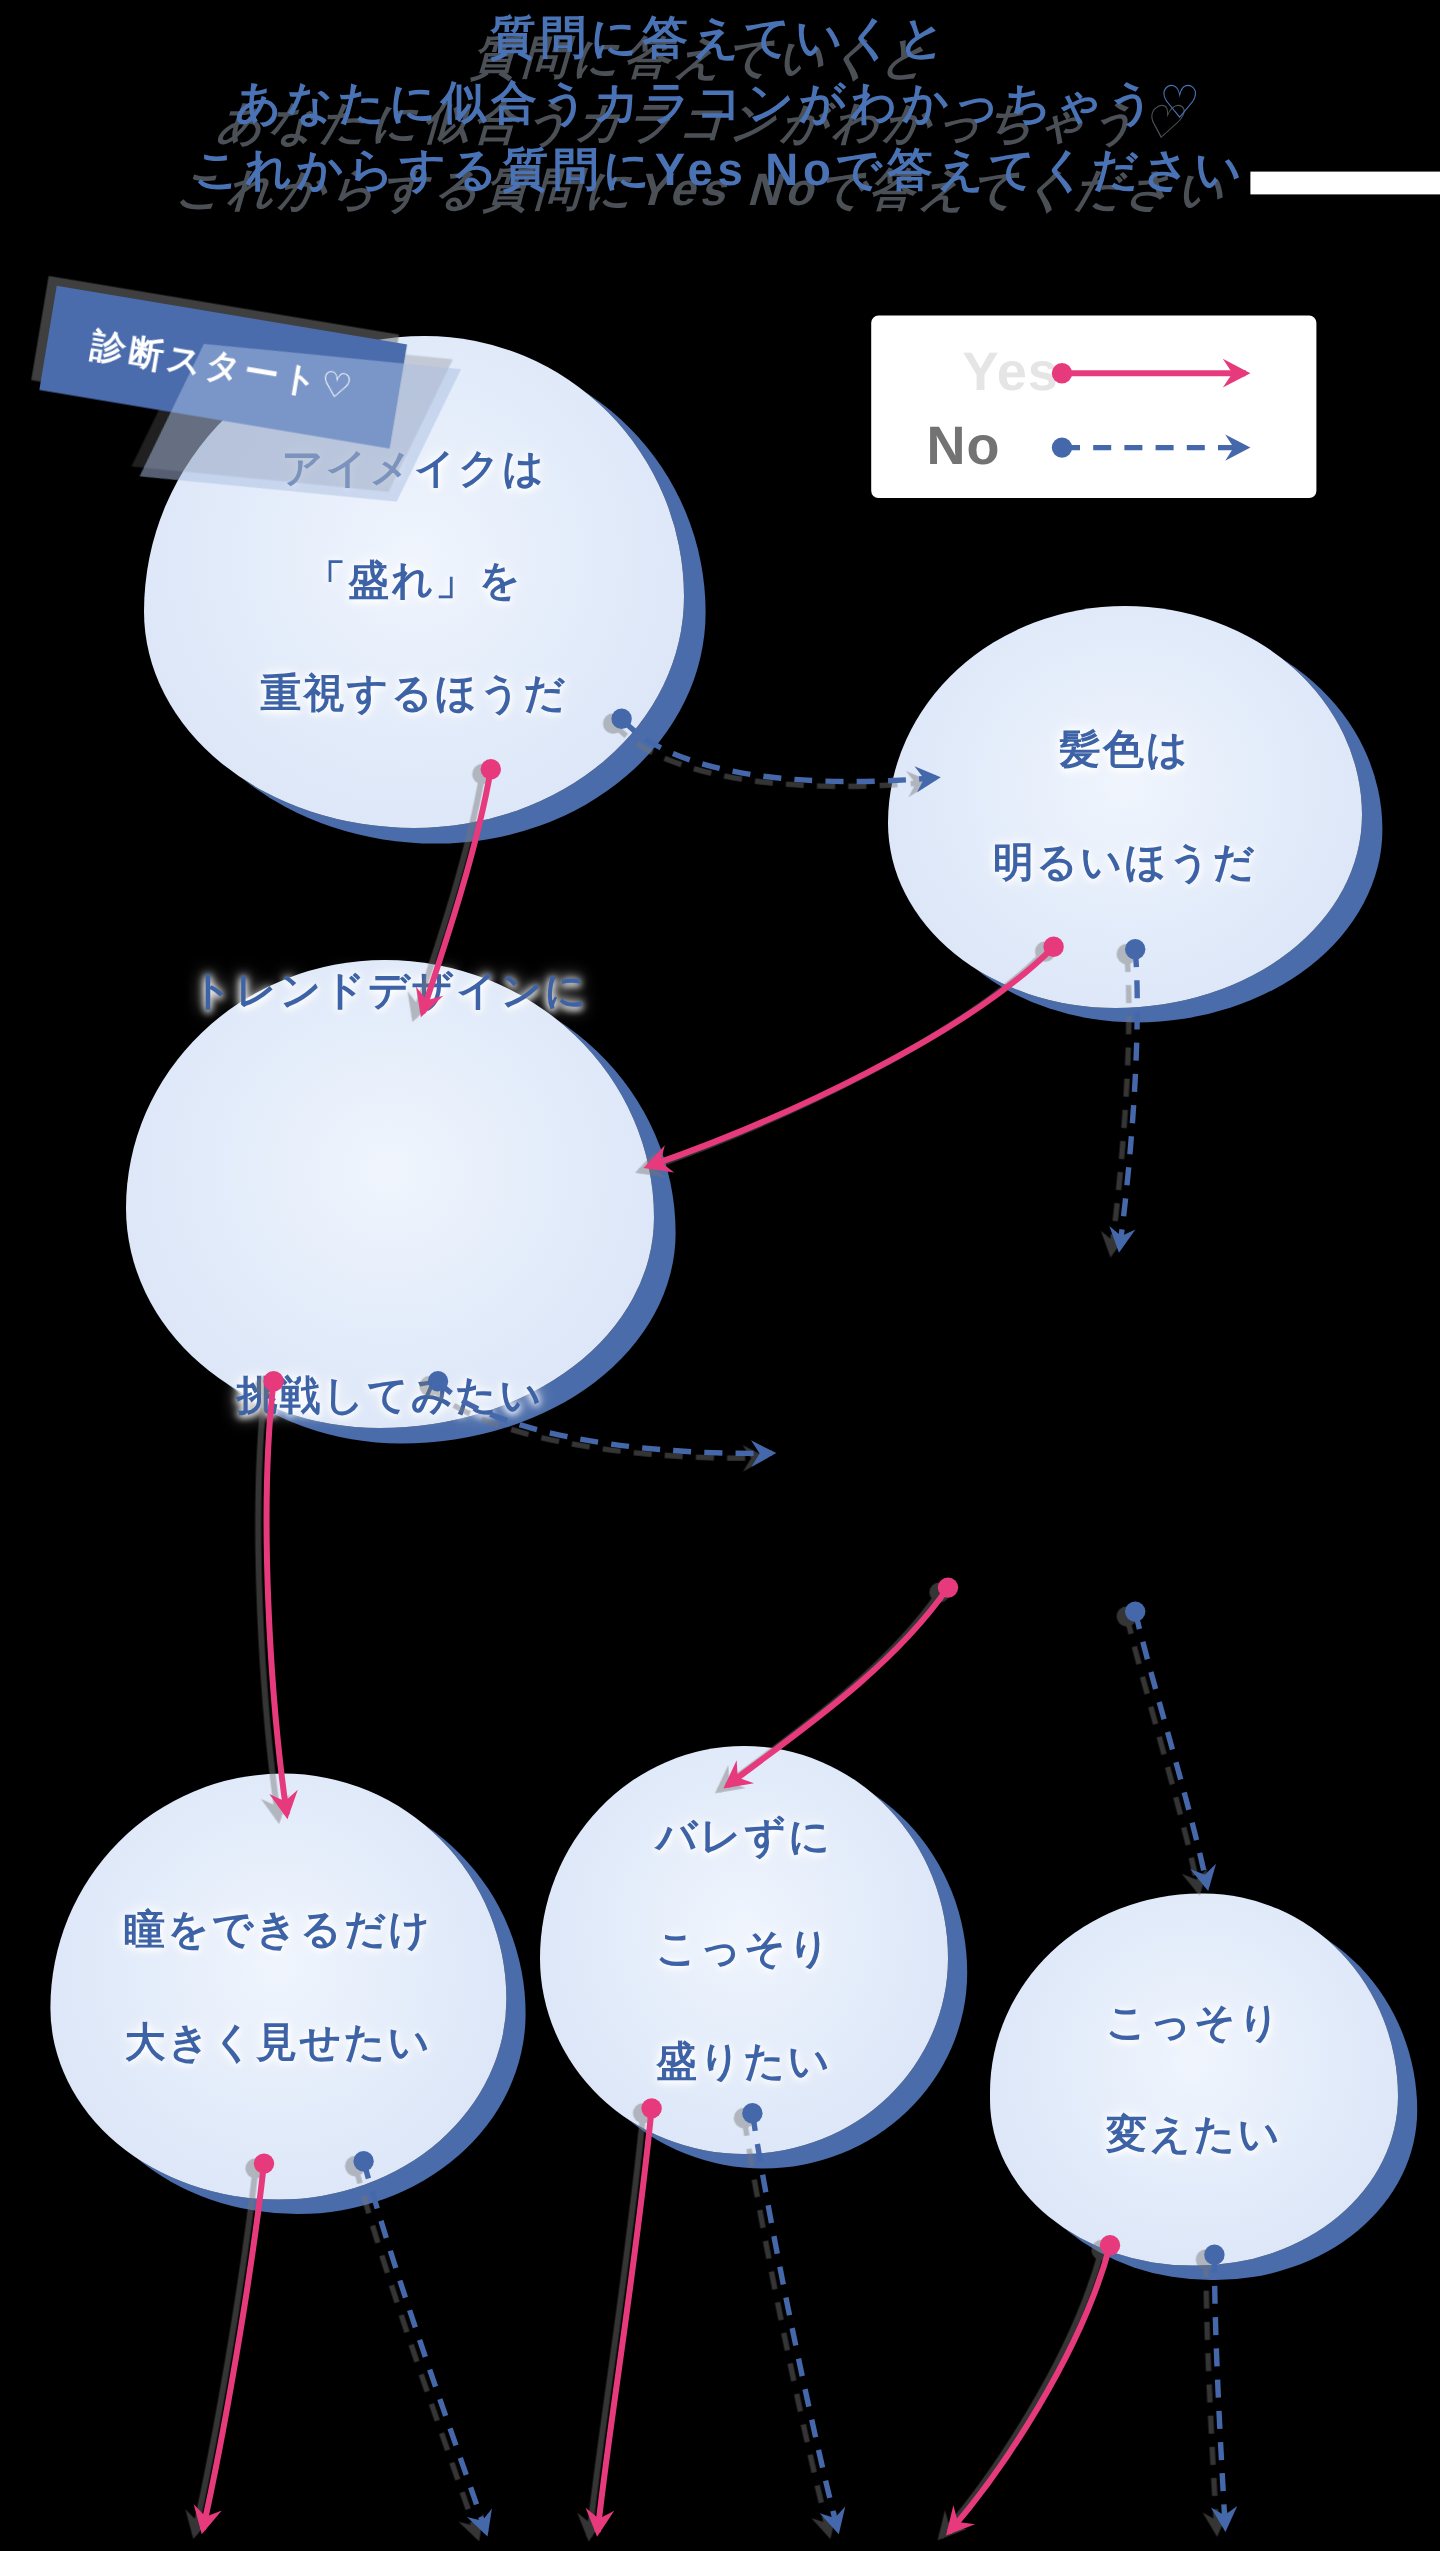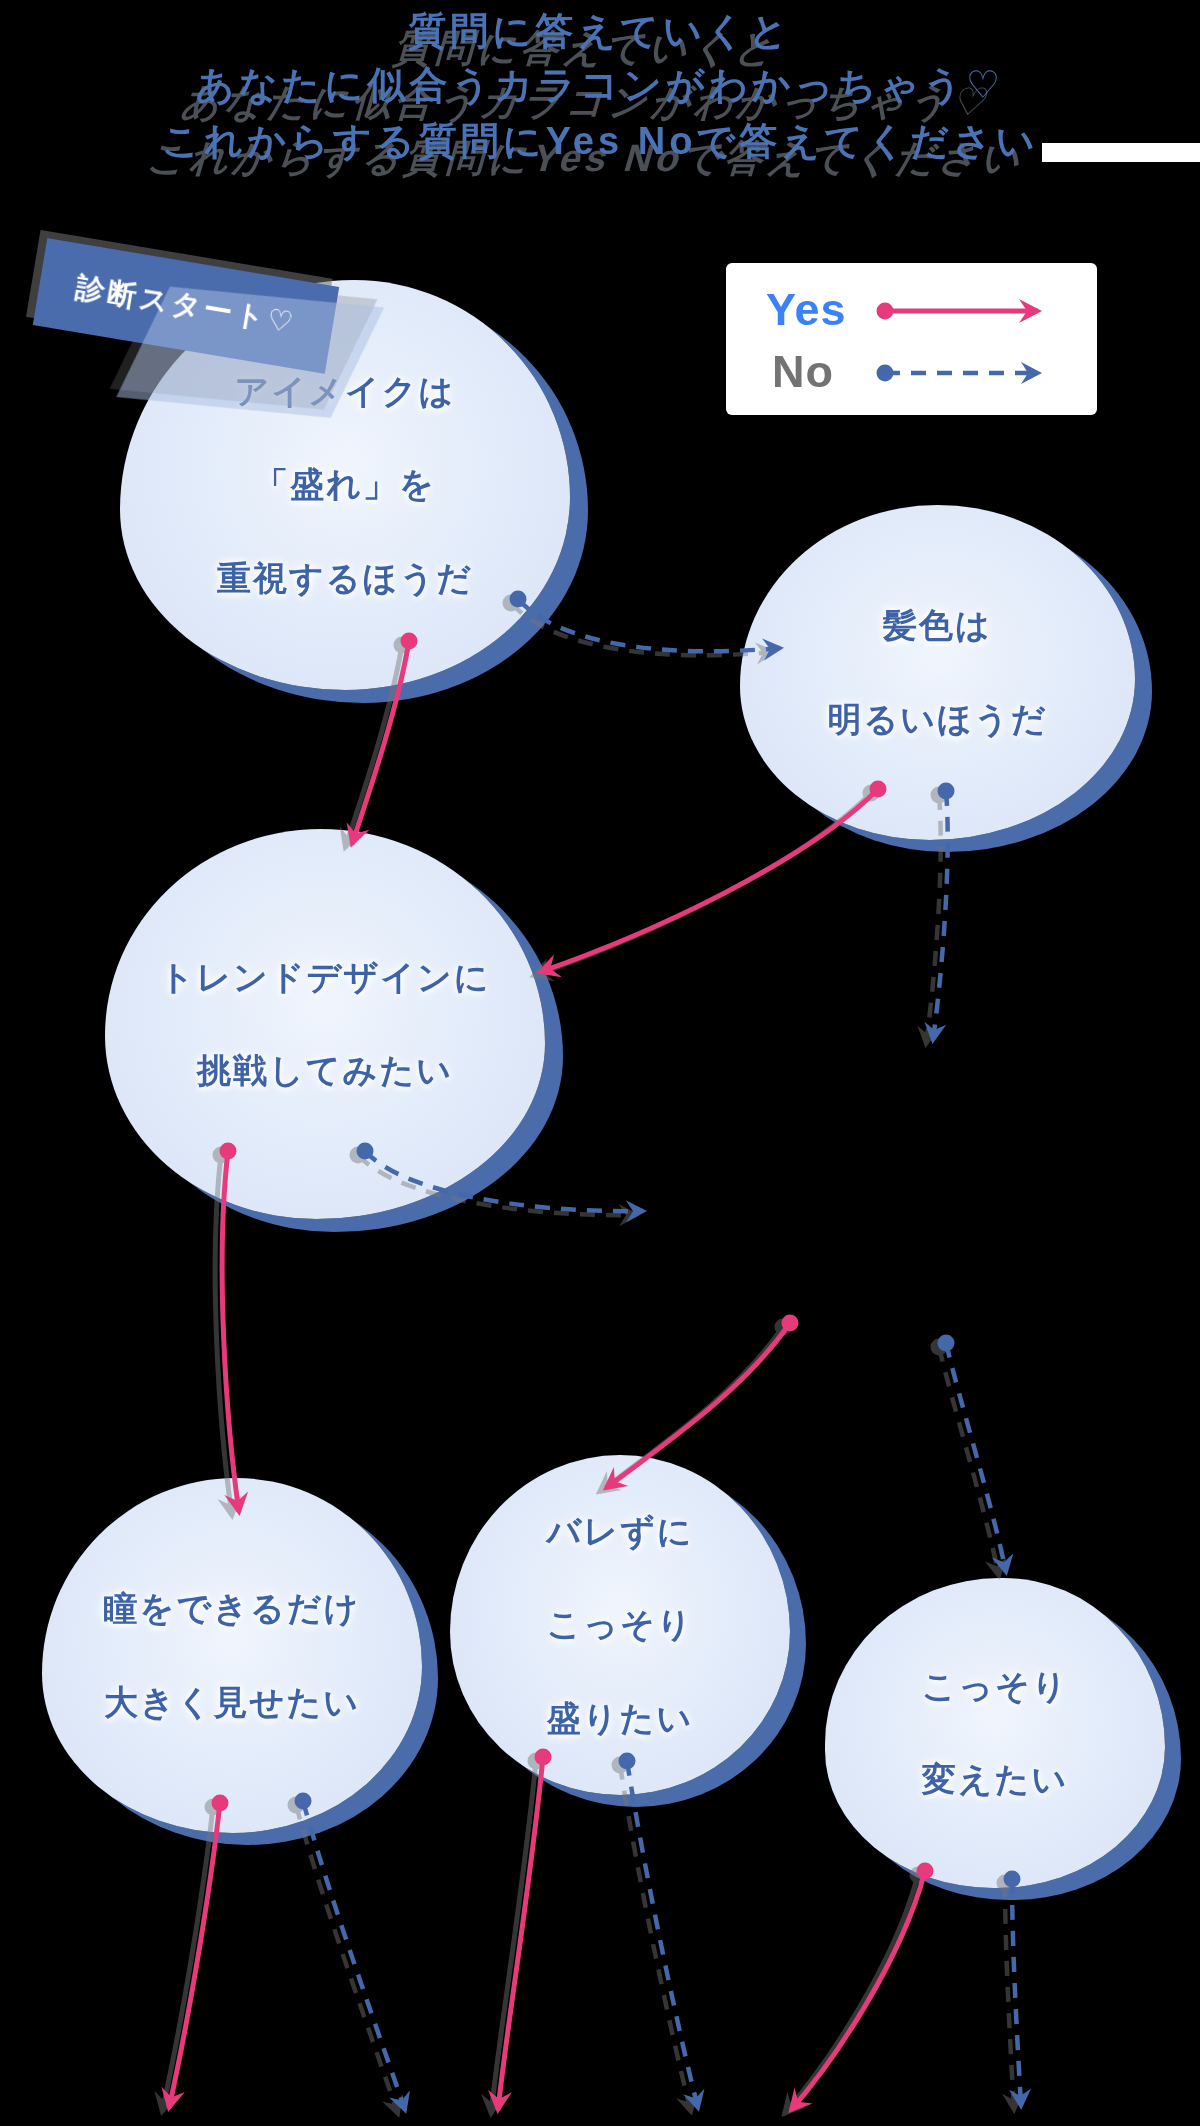--- a/index.html
+++ b/index.html
@@ -12,21 +12,21 @@
                letter-spacing:4px;white-space:nowrap;}
   .hline .hshadow{position:absolute;left:50%;top:0;z-index:1;color:#4b5056;font-weight:bold;
                font-size:38px;letter-spacing:4px;white-space:nowrap;
                transform:translateX(-50%) translate(-12px,17px) skewX(-16deg);}
   .white-strip{position:absolute;background:#ffffff;z-index:1;}
 
   
   .legend-box{position:absolute;left:726px;top:263px;width:371px;height:152px;background:#fff;
               border-radius:6px;z-index:1;}
   .legend-label{position:absolute;font-weight:bold;font-size:45px;letter-spacing:1px;z-index:2;}
-  .legend-yes{left:766px;top:284px;color:#3b82f6;}
+  .legend-yes{left:802px;top:284px;color:#e5e5e5;}
   .legend-no{left:772px;top:346px;color:#737373;}
 
   
   .banner{position:absolute;left:38px;top:262px;width:296px;height:88px;background:#4a6cad;
           transform:rotate(9.5deg);z-index:5;display:flex;align-items:center;justify-content:center;
           filter:drop-shadow(-8px -7px 0 rgba(115,115,115,0.55));}
   .banner .overlay{position:absolute;right:-28px;top:20px;width:210px;height:118px;
           background:rgba(169,190,226,0.50);transform:skewX(-20deg) rotate(-4deg);}
   .banner .blabel{position:relative;color:#fff;font-weight:bold;font-size:29px;letter-spacing:3px;
           white-space:nowrap;z-index:2;}
@@ -34,22 +34,22 @@
   
   .bubble{position:absolute;z-index:2;display:flex;flex-direction:column;justify-content:center;
           align-items:center;text-align:center;color:#3d63a6;font-weight:bold;font-size:34px;
           letter-spacing:2px;line-height:1.56;
           background:radial-gradient(ellipse at 50% 45%, #f0f5fd 0%, #e3ecfa 45%, #d7e2f6 100%);gap:40px;}
   .bubble span{text-shadow:0 0 8px #fff,0 0 14px #fff,0 2px 6px #fff;white-space:nowrap;}
   .b1{left:120px;top:280px;width:450px;height:410px;border-radius:52% 48% 50% 50% / 56% 53% 47% 44%;
       box-shadow:18px 13px 0 #4a6cab;}
   .b2{left:740px;top:505px;width:395px;height:335px;border-radius:50% 50% 52% 48% / 54% 52% 48% 46%;
       box-shadow:17px 12px 0 #4a6cab;}
-  .b3{left:105px;top:829px;width:440px;height:390px;border-radius:49% 51% 52% 48% / 53% 55% 45% 47%;
-      box-shadow:18px 13px 0 #4a6cab;}
+  .b3{left:105px;top:800px;width:440px;height:390px;border-radius:49% 51% 52% 48% / 53% 55% 45% 47%;
+      box-shadow:18px 13px 0 #4a6cab;justify-content:space-between;}
   .b4{left:655px;top:1040px;width:460px;height:290px;border-radius:50% 50% 48% 52% / 58% 55% 45% 42%;
       box-shadow:17px 13px 0 #4a6cab;}
   .b5{left:42px;top:1478px;width:380px;height:355px;border-radius:51% 49% 50% 50% / 55% 53% 47% 45%;
       box-shadow:16px 12px 0 #4a6cab;}
   .b6{left:450px;top:1455px;width:340px;height:340px;border-radius:50% 50% 50% 50% / 52% 52% 48% 48%;
       box-shadow:16px 12px 0 #4a6cab;}
   .b7{left:825px;top:1578px;width:340px;height:310px;border-radius:52% 48% 50% 50% / 54% 55% 46% 45%;
       box-shadow:16px 12px 0 #4a6cab;}
 
   

